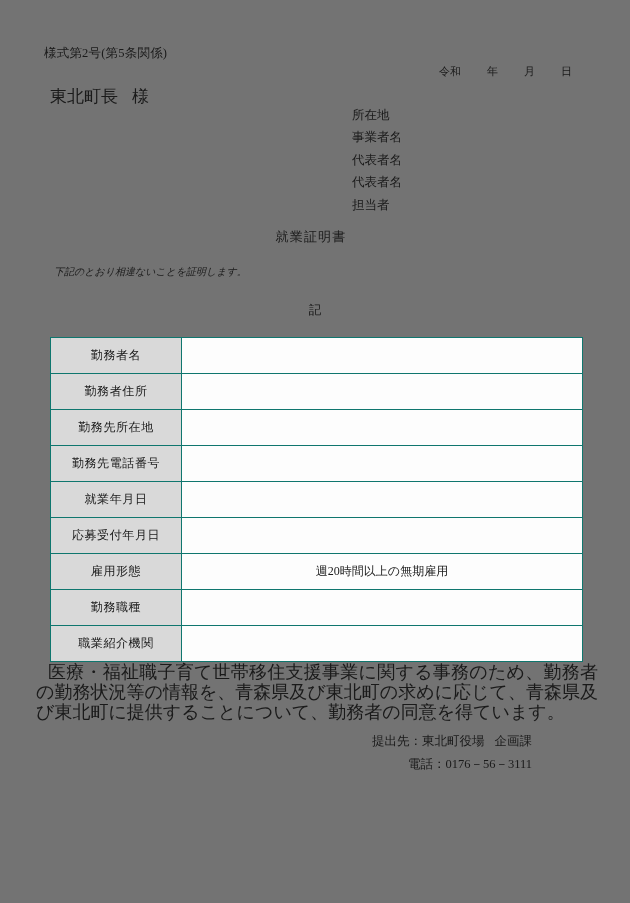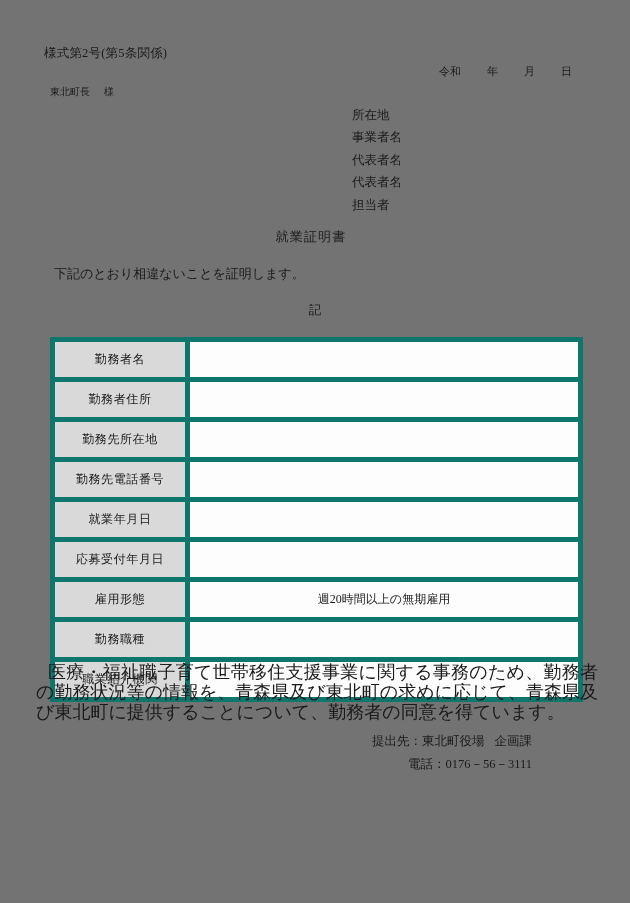--- a/index.html
+++ b/index.html
@@ -42,21 +42,21 @@
     text-align: right;
     font-size: 11px;
     white-space: nowrap;
     margin-left: 32px;
   }
   .date-line .gap { display: inline-block; width: 26px; }
   .addressee {
     position: absolute;
     left: 50px;
     top: 85px;
-    font-size: 10px;
+    font-size: 17px;
     white-space: nowrap;
   }
   .addressee .sp { display: inline-block; width: 14px; }
 
   .issuer-block {
     position: absolute;
     left: 352px;
     top: 104px;
     font-size: 12.5px;
     line-height: 22.4px;
@@ -70,43 +70,44 @@
     right: 8px;
     top: 228px;
     text-align: center;
     font-size: 13px;
     letter-spacing: 1.2px;
   }
   .statement {
     position: absolute;
     left: 54px;
     top: 265px;
-    font-size: 13px;
-    white-space: nowrap;
+    font-size: 10px;
+    white-space: nowrap;
+    font-style: italic;
   }
   .ki-mark {
     position: absolute;
     left: 0;
     right: 0;
     top: 302px;
     text-align: center;
     font-size: 12.5px;
   }
 
   
   .form-table {
     position: absolute;
     left: 50px;
     top: 337px;
     width: 533px;
     border-collapse: collapse;
     table-layout: fixed;
   }
   .form-table td {
-    border: 5px solid #0f766e;
+    border: 1px solid #0f766e;
     height: 35px;
     font-size: 12px;
     padding: 0 4px;
     vertical-align: middle;
   }
   .form-table td.label {
     width: 122px;
     background: #d9d9d9;
     text-align: center;
     letter-spacing: 0.6px;

